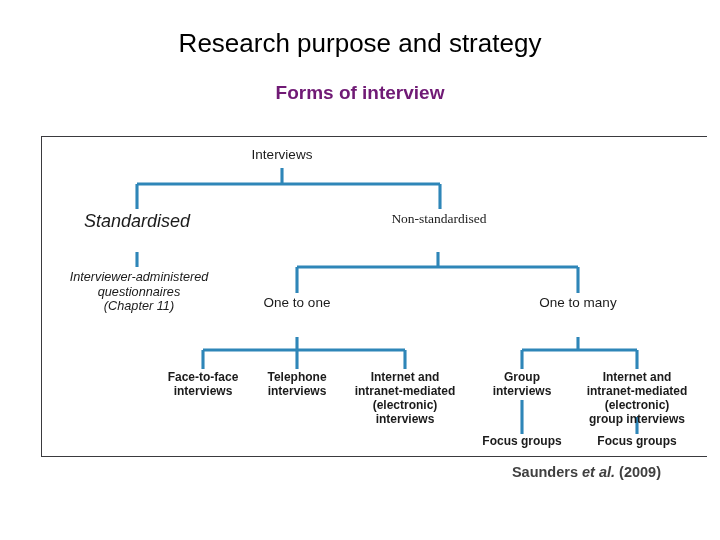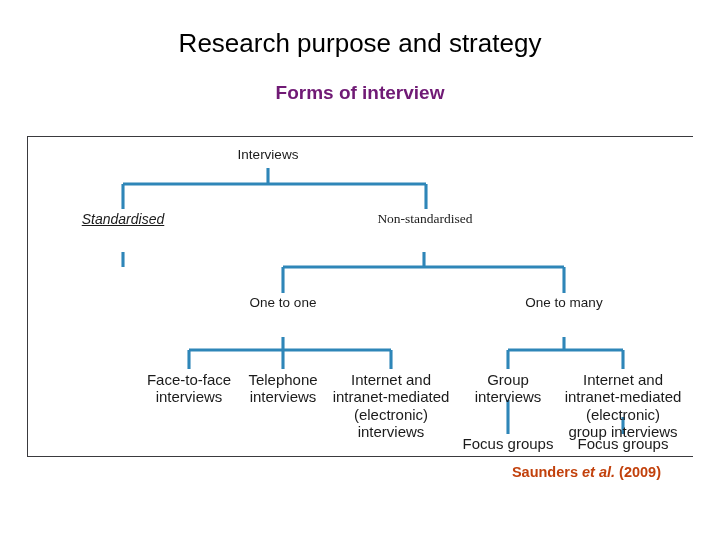--- a/index.html
+++ b/index.html
@@ -37,21 +37,21 @@
     text-align: center;
     font-family: "Liberation Sans", sans-serif;
     font-size: 19px;
     font-weight: bold;
     color: #701a75;
   }
 
   
   #figure-frame {
     position: absolute;
-    left: 27px;
+    left: 41px;
     top: 136px;
     width: 666px;
     height: 321px;
     border-top: 1.4px solid #3a3a3e;
     border-left: 1.4px solid #3a3a3e;
     border-bottom: 1.4px solid #3a3a3e;
     border-right: none;
     box-sizing: border-box;
     background: #ffffff;
   }
@@ -66,38 +66,38 @@
   .node-label {
     position: absolute;
     text-align: center;
     font-family: "Liberation Sans", sans-serif;
     color: #1b1b1b;
     line-height: 1.16;
     white-space: pre-line;
   }
   .node-root   { font-size: 13.5px; font-weight: 400; }
   .node-l1     { font-size: 13.5px; font-weight: 400; font-family: Liberation Serif, serif; }
-  .node-l1-it  { font-size: 14px; font-weight: 400; font-style: italic; text-decoration: underline; }
+  .node-l1-it  { font-size: 18px; font-weight: 400; font-style: italic; }
   .node-l2     { font-size: 13.5px; font-weight: 400; }
-  .node-leaf   { font-size: 15px; font-weight: 400; }
+  .node-leaf   { font-size: 12px; font-weight: 700; }
   .node-it     { font-size: 12.7px; font-weight: 400; font-style: italic; }
 
   
   #source-credit {
     position: absolute;
     left: 0;
     top: 464px;
     width: 693px;
     text-align: right;
     padding-right: 32px;
     box-sizing: border-box;
     font-family: "Liberation Sans", sans-serif;
     font-size: 14.5px;
     font-weight: bold;
-    color: #c2410c;
+    color: #404040;
   }
   #source-credit .ital { font-style: italic; }
 </style>
 </head>
 <body>
 
 <div id="slide-title">Research purpose and strategy</div>
 
 <div id="slide-subtitle">Forms of interview</div>
 
@@ -134,20 +134,23 @@
       <path d="M 595 280 L 595 297"></path>
     </g>
   </svg>
 
   <div class="node-label node-root" style="left:185px; top:10px; width:110px;">Interviews</div>
 
   <div class="node-label node-l1-it" style="left:30px; top:74px; width:130px;">Standardised</div>
 
   <div class="node-label node-l1" style="left:316px; top:74px; width:162px;">Non-standardised</div>
 
+  <div class="node-label node-it" style="left:2px; top:133px; width:190px;">Interviewer-administered
+questionnaires
+(Chapter 11)</div>
 
   <div class="node-label node-l2" style="left:195px; top:158px; width:120px;">One to one</div>
 
   <div class="node-label node-l2" style="left:473px; top:158px; width:126px;">One to many</div>
 
   <div class="node-label node-leaf" style="left:111px; top:234px; width:100px;">Face-to-face
 interviews</div>
 
   <div class="node-label node-leaf" style="left:209px; top:234px; width:92px;">Telephone
 interviews</div>

